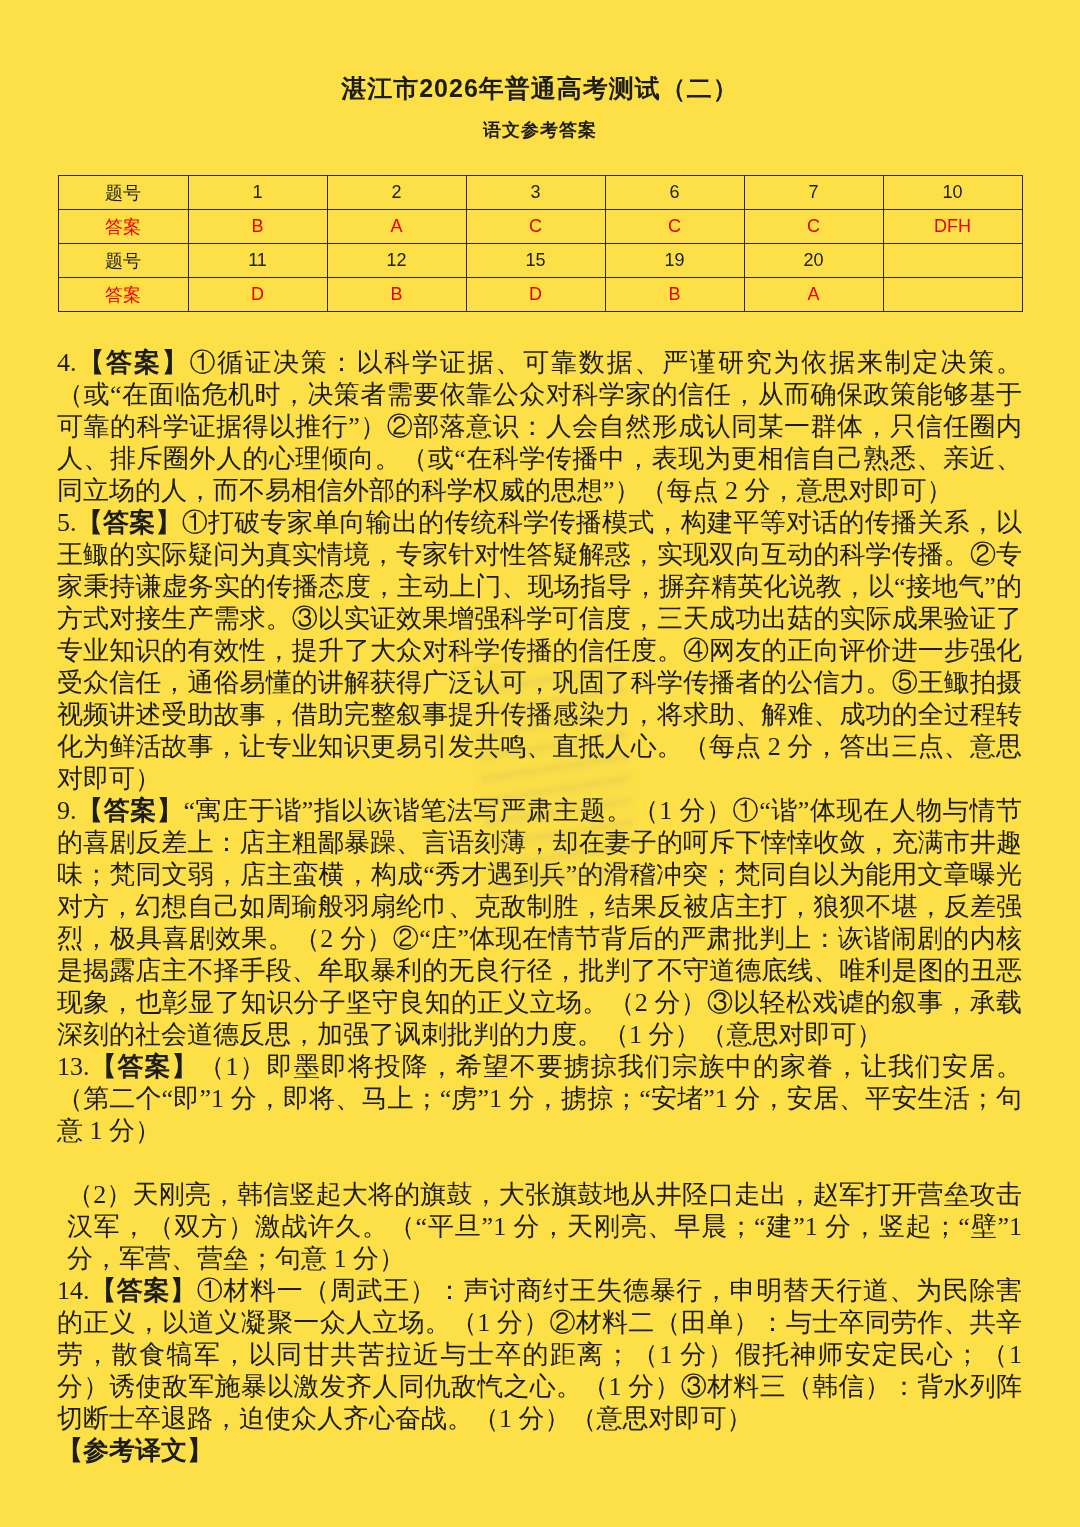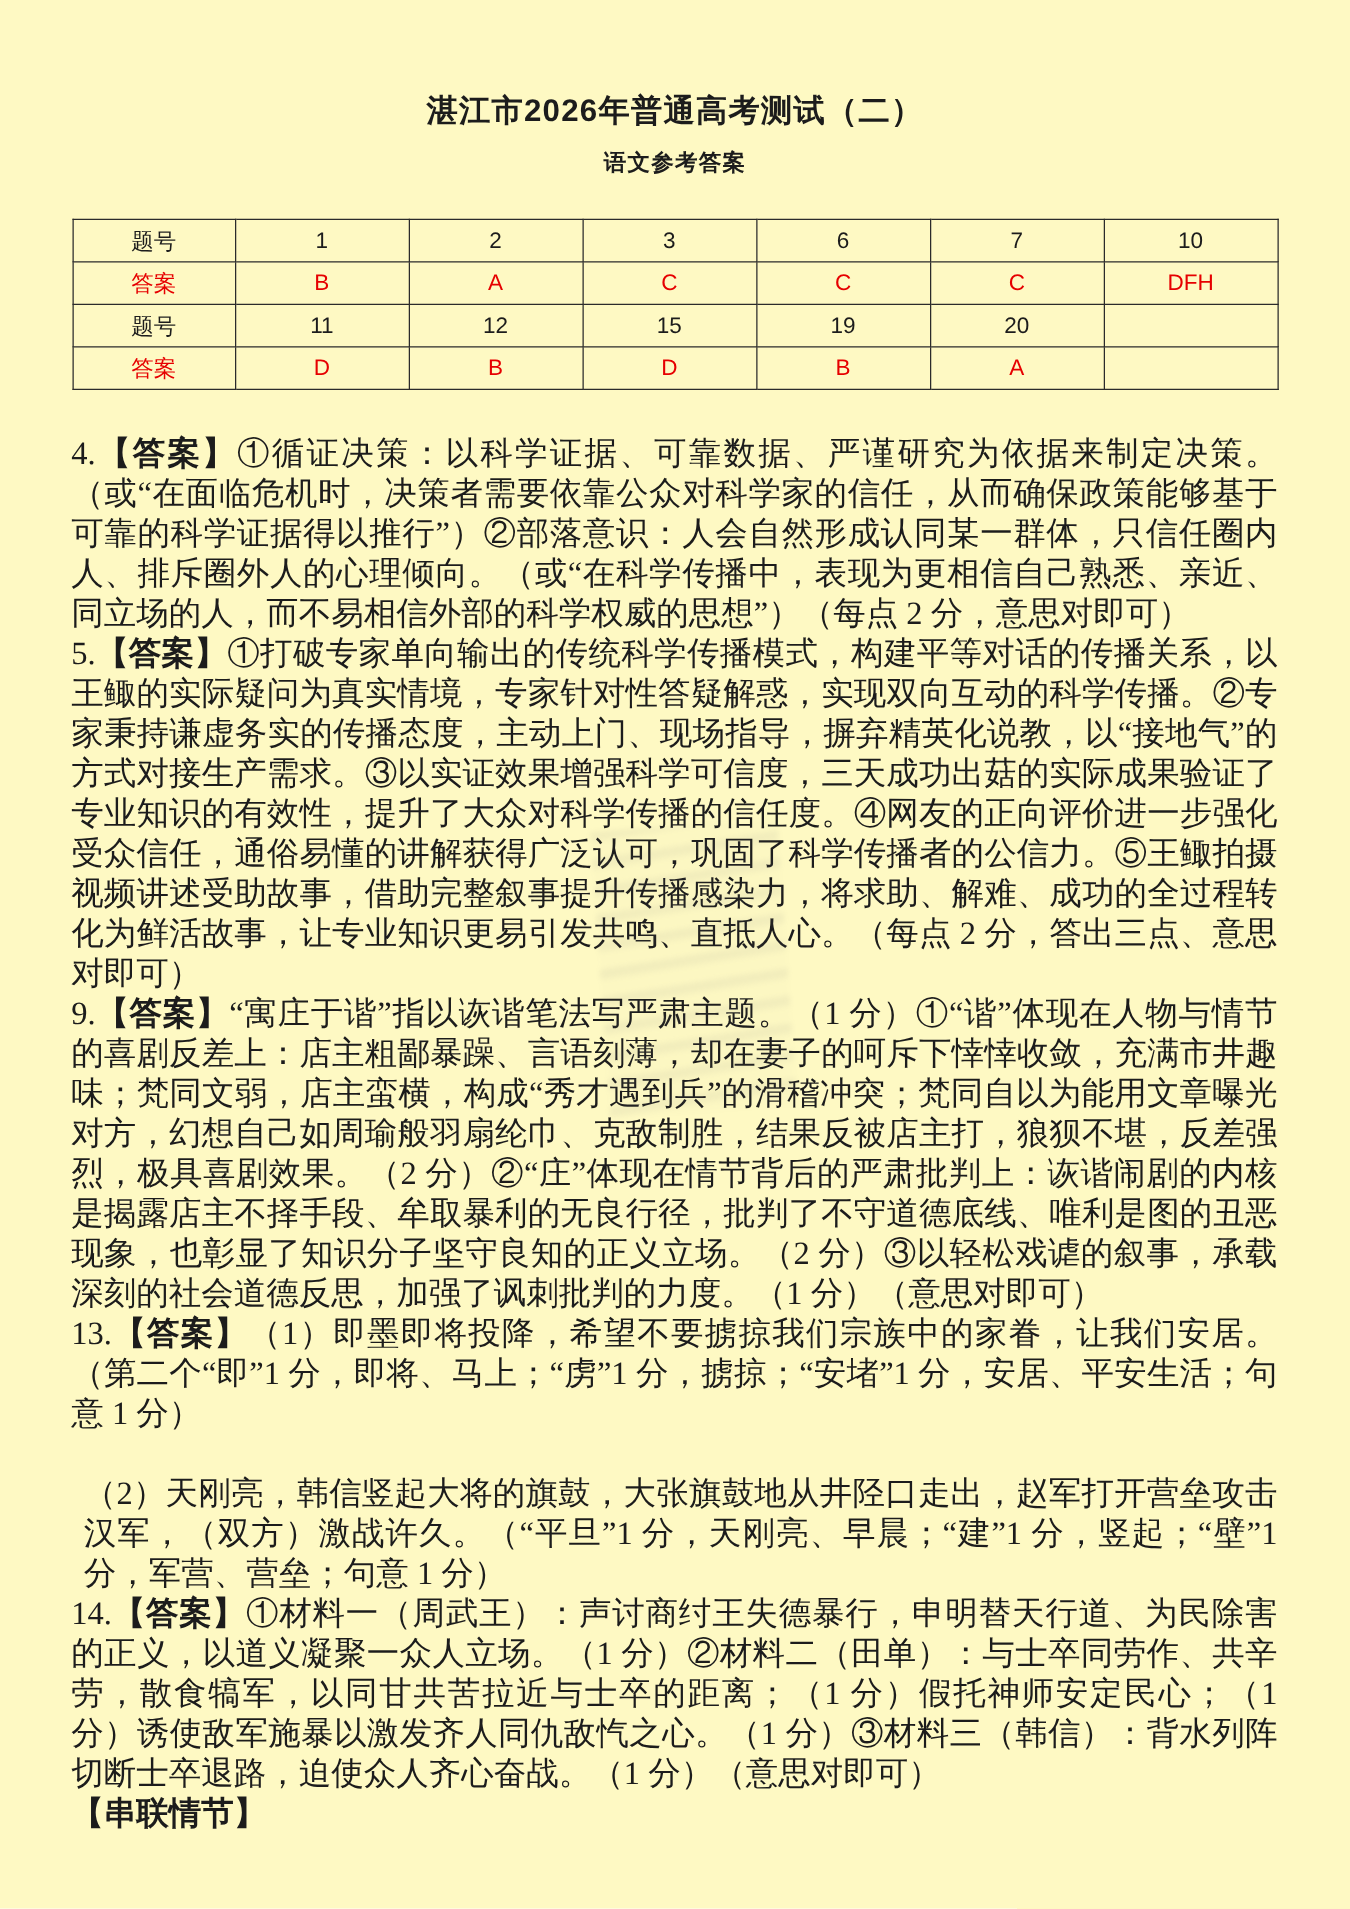--- a/index.html
+++ b/index.html
@@ -2,21 +2,21 @@
 <html><head>
 <meta charset="utf-8">
 <style>
   * { margin:0; padding:0; box-sizing:border-box; }
   html,body { background:#ffffff; }
   .page {
     position:relative;
     width:1080px;
     height:1527px;
     margin:0 auto;
-    background:#fef9c3;
+    background:#fde047;
     overflow:hidden;
     color:#1c1c1c;
   }
   
   .header { padding-top:72px; text-align:center; }
   .title {
     font-family:"Liberation Sans","DejaVu Sans",sans-serif;
     font-size:25px; font-weight:700; letter-spacing:1px;
   }
   .subtitle {
@@ -137,17 +137,17 @@
 
 
     <p class="para"><span class="num">9.</span><span class="label">【答案】</span><span class="text">“寓庄于谐”指以诙谐笔法写严肃主题。（1 分）①“谐”体现在人物与情节的喜剧反差上：店主粗鄙暴躁、言语刻薄，却在妻子的呵斥下悻悻收敛，充满市井趣味；梵同文弱，店主蛮横，构成“秀才遇到兵”的滑稽冲突；梵同自以为能用文章曝光对方，幻想自己如周瑜般羽扇纶巾、克敌制胜，结果反被店主打，狼狈不堪，反差强烈，极具喜剧效果。（2 分）②“庄”体现在情节背后的严肃批判上：诙谐闹剧的内核是揭露店主不择手段、牟取暴利的无良行径，批判了不守道德底线、唯利是图的丑恶现象，也彰显了知识分子坚守良知的正义立场。（2 分）③以轻松戏谑的叙事，承载深刻的社会道德反思，加强了讽刺批判的力度。（1 分）（意思对即可）</span></p>
 
     <p class="para"><span class="num">13.</span><span class="label">【答案】</span><span class="text">（1）即墨即将投降，希望不要掳掠我们宗族中的家眷，让我们安居。（第二个“即”1 分，即将、马上；“虏”1 分，掳掠；“安堵”1 分，安居、平安生活；句意 1 分）</span></p>
 
     <p class="para indented"><span class="text">（2）天刚亮，韩信竖起大将的旗鼓，大张旗鼓地从井陉口走出，赵军打开营垒攻击汉军，（双方）激战许久。（“平旦”1 分，天刚亮、早晨；“建”1 分，竖起；“壁”1 分，军营、营垒；句意 1 分）</span></p>
 
     <p class="para"><span class="num">14.</span><span class="label">【答案】</span><span class="text">①材料一（周武王）：声讨商纣王失德暴行，申明替天行道、为民除害的正义，以道义凝聚一众人立场。（1 分）②材料二（田单）：与士卒同劳作、共辛劳，散食犒军，以同甘共苦拉近与士卒的距离；（1 分）假托神师安定民心；（1 分）诱使敌军施暴以激发齐人同仇敌忾之心。（1 分）③材料三（韩信）：背水列阵切断士卒退路，迫使众人齐心奋战。（1 分）（意思对即可）</span></p>
 
-    <p class="para"><span class="label">【串联情节】</span></p>
+    <p class="para"><span class="label">【参考译文】</span></p>
 
   </div>
 
 </div>
 
 </body></html>

